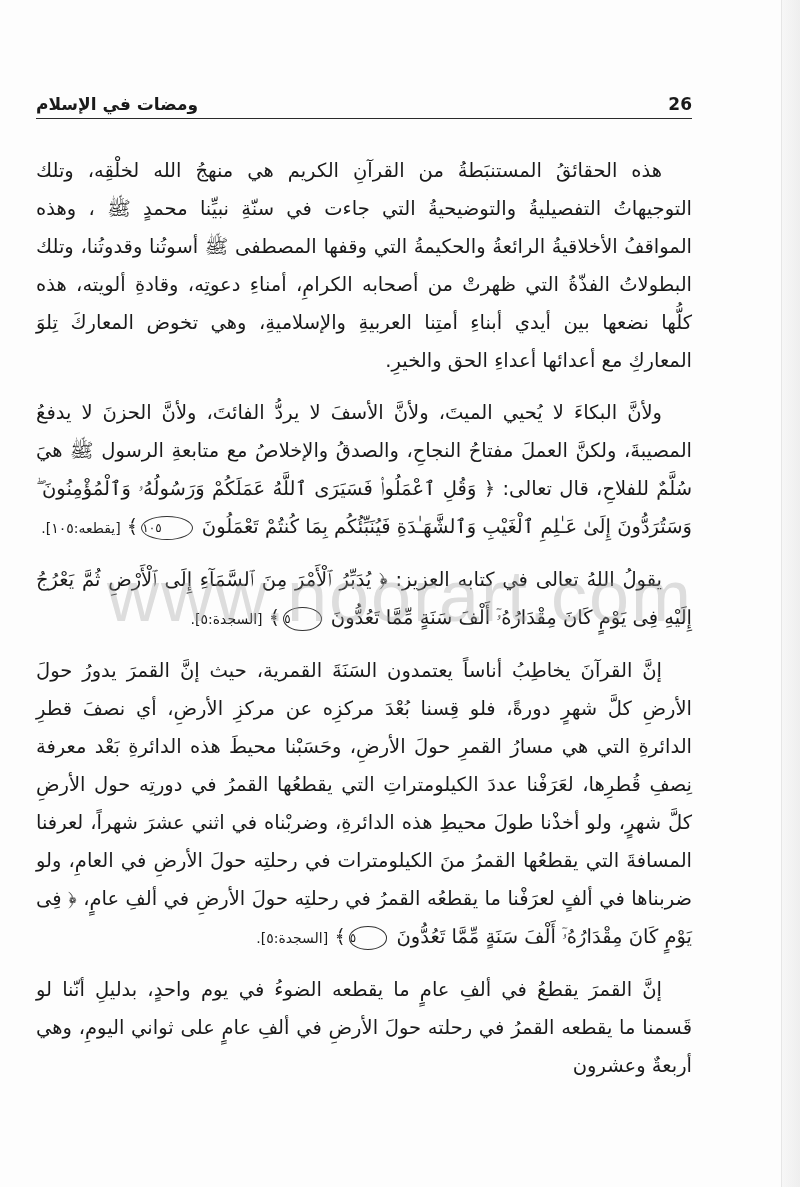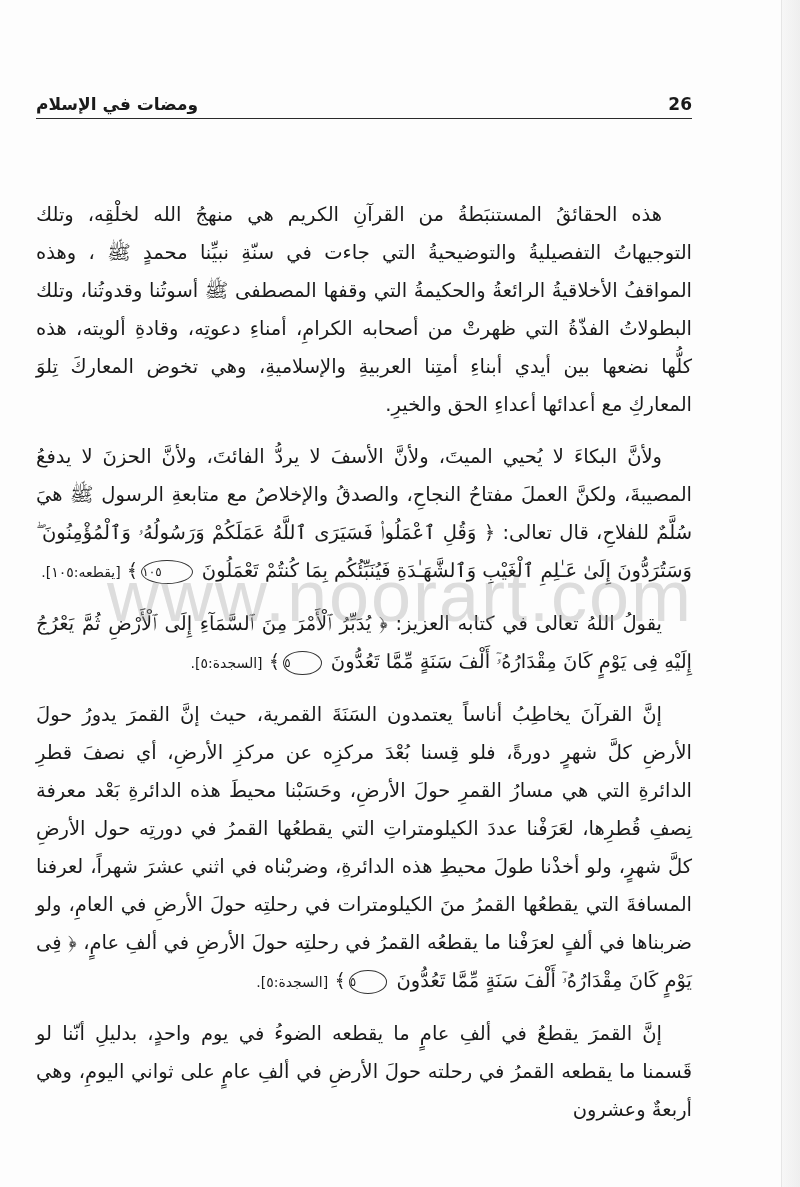--- a/index.html
+++ b/index.html
@@ -24,21 +24,21 @@
     display:flex; justify-content:space-between; align-items:flex-end;
     font-size:17px; font-weight:bold;
   }
   .rule {
     position:absolute; top:118px; left:0; right:0; height:0;
     border-top:1.5px solid #2a2a2a;
   }
   .body-text {
     position:absolute; top:152px; left:0; right:0;
     font-size:19.5px; line-height:38px;
-    text-align:justify; text-align-last:right;margin-top:44px;
+    text-align:justify; text-align-last:right;
   }
   .para { margin:0 0 14px 0; text-indent:30px; }
   .heading { font-weight:bold; margin:20px 0 10px 0; font-size:19px; }
   .quran { font-family:"DejaVu Serif", serif; }
   .ref { font-size:14px; }
   .ayah-no {
     display:inline-block; min-width:22px; height:22px; line-height:22px;
     border:1.5px solid #333; border-radius:50%; text-align:left;
     font-size:12px; margin:0 3px; vertical-align:middle;
   }

